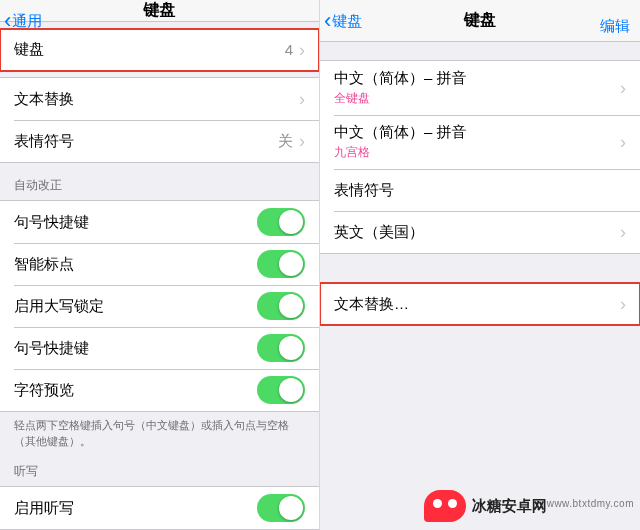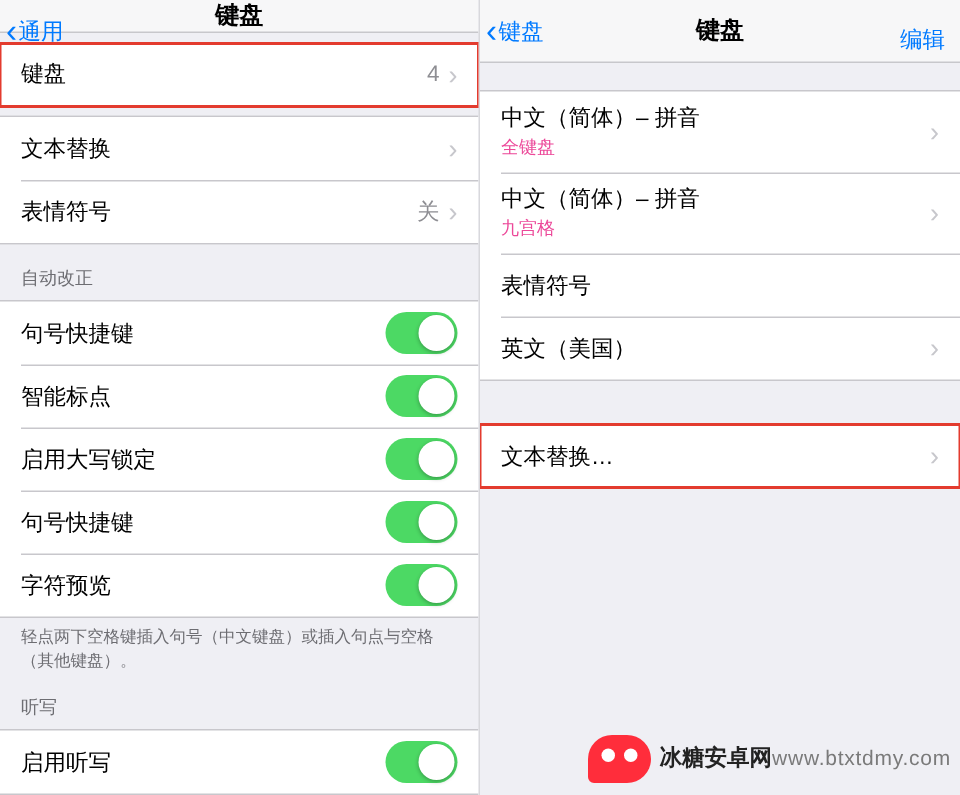--- a/index.html
+++ b/index.html
@@ -166,21 +166,21 @@
   .wm-badge::before, .wm-badge::after {
     content:"";
     position:absolute;
     background:#fff;
     border-radius:50%;
   }
   .wm-badge::before { width:9px;height:9px; left:9px; top:9px;}
   .wm-badge::after  { width:9px;height:9px; right:9px; top:9px;}
   .wm-text { display:flex; flex-direction:row; line-height:1.1;}
   .wm-text .l1 { font-size:15px; font-weight:700; color:#222;}
-  .wm-text .l2 { font-size:14px; color:#7a7a7a; letter-spacing:.5px;}
+  .wm-text .l2 { font-size:10px; color:#7a7a7a; letter-spacing:.5px;}
 </style>
 </head>
 <body>
 
 <div class="screens">
 
   <div class="screen screen-left">
     <div class="navbar">
       <div class="nav-back">
         <span class="chev">‹</span>

